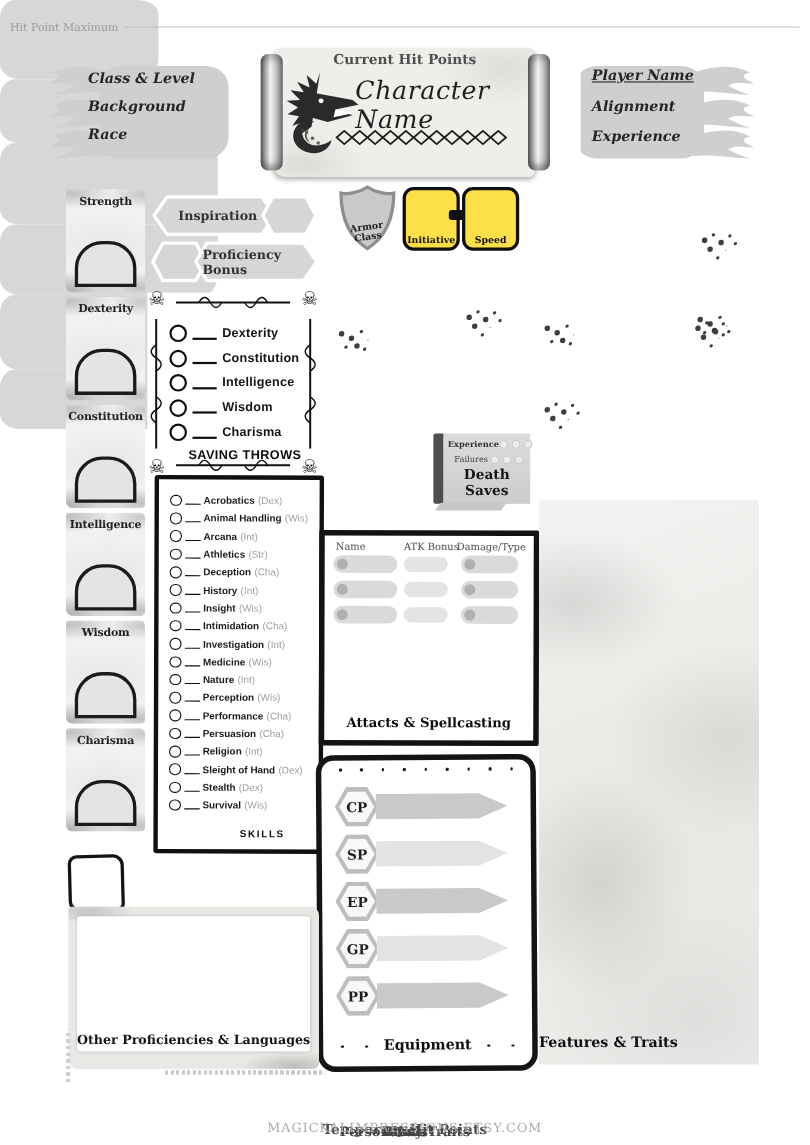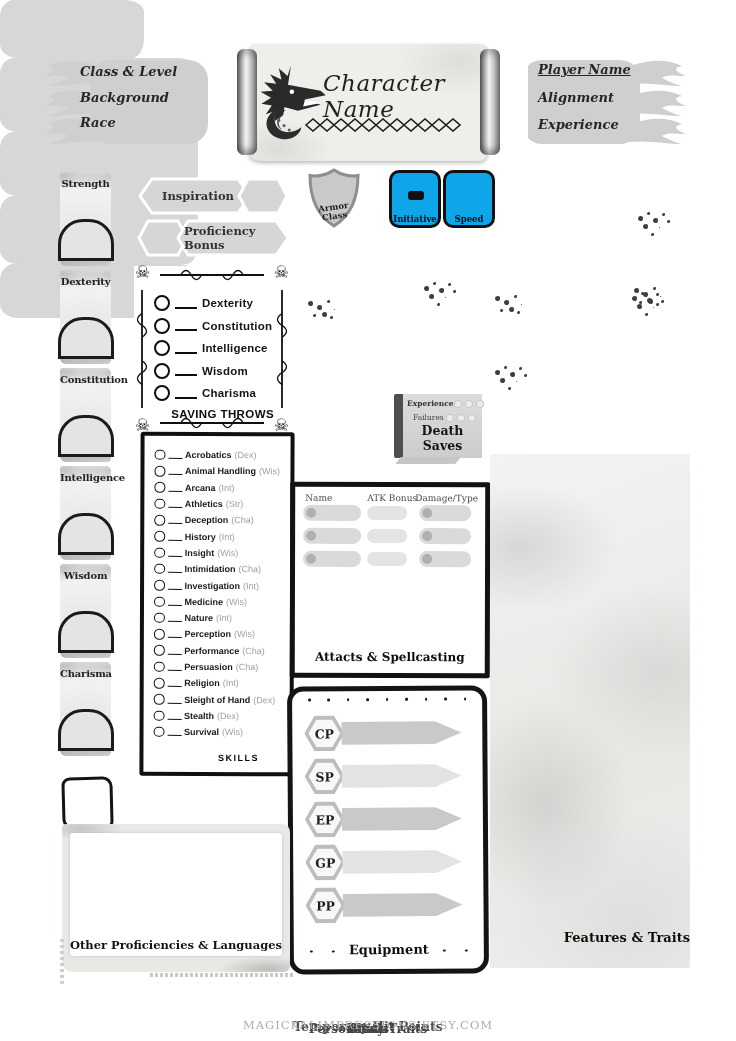--- a/index.html
+++ b/index.html
@@ -31,21 +31,21 @@
       background:radial-gradient(80px 40px at 12% 90%, rgba(0,0,0,.08), transparent 70%),
                  radial-gradient(90px 50px at 88% 15%, rgba(0,0,0,.07), transparent 70%),#efeeea;
       border-radius:6px 10px 8px 12px/10px 6px 12px 8px;box-shadow:0 2px 4px rgba(0,0,0,.28);}
   .roll{position:absolute;top:5px;width:20px;height:106px;border-radius:7px;
       background:linear-gradient(90deg,#6f6f6f,#f3f3f3 45%,#8b8b8b);
       box-shadow:inset 0 -5px 6px rgba(0,0,0,.35), inset 0 5px 6px rgba(0,0,0,.25);}
   .char-name{position:absolute;left:86px;top:26px;font:400 23px "DejaVu Serif",serif;
       font-style:italic;color:#1f1f1f;letter-spacing:.5px;}
 
   
-  .ability-box{position:absolute;left:60px;width:51px;height:94px;}
+  .ability-box{position:absolute;left:60px;width:72px;height:94px;}
   .ability-title{position:absolute;top:6px;left:0;right:0;text-align:center;
       font:700 10px "DejaVu Serif",serif;color:#222;letter-spacing:-.2px;}
   .ability-arch{position:absolute;left:50%;transform:translateX(-50%);bottom:5px;width:50px;height:36px;
       border:3px solid #1b1b1b;border-radius:25px 25px 0 0;background:#e4e4e4;}
 
   
   .hexbanner{position:absolute;width:154px;height:40px;}
   .hexbanner .lbl{position:absolute;top:0;bottom:0;display:flex;align-items:center;justify-content:center;
       font:700 11.5px "DejaVu Serif",serif;color:#333;}
 
@@ -65,21 +65,21 @@
       border:4.5px solid #101010;border-radius:3px;transform:rotate(.2deg);}
   .sk-row{display:flex;align-items:center;gap:3px;height:16.3px;white-space:nowrap;}
   .sk-circle{width:8.5px;height:8.5px;border:1.6px solid #101010;border-radius:50%;flex:none;}
   .sk-line{width:14px;height:1px;border-bottom:1.6px solid #101010;margin-top:6px;flex:none;}
   .sk-name{font:700 9px "Liberation Sans",sans-serif;color:#1a1a1a;}
   .sk-abil{font:400 9px "Liberation Sans",sans-serif;color:#9e9e9e;}
   .skills-label{position:absolute;bottom:9px;left:0;right:0;text-align:center;
       font:800 9px "Liberation Sans",sans-serif;letter-spacing:1.5px;color:#0c0c0c;margin-left:44px;}
 
   
-  .combat-sq{position:absolute;width:46px;height:52px;border:3.5px solid #101010;border-radius:10px;background:#0ea5e9;margin-left:23px;}
+  .combat-sq{position:absolute;width:46px;height:52px;border:3.5px solid #101010;border-radius:10px;background:#fde047;}
   .combat-sq .lbl{position:absolute;bottom:1px;left:0;right:0;text-align:center;
       font:700 8.5px "DejaVu Serif",serif;color:#111;}
   .shield-label{position:absolute;left:306px;top:203px;width:56px;text-align:center;
       font:800 8.5px "DejaVu Serif",serif;line-height:1.05;color:#1d1d1d;transform:rotate(-8deg);}
   .hpmax-row{position:absolute;left:9px;right:9px;top:20px;display:flex;align-items:baseline;gap:5px;}
   .hpmax-label{font:400 10px "DejaVu Serif",serif;color:#9c9c9c;white-space:nowrap;}
   .hpmax-line{flex:1;border-top:1px solid #c3c3c3;transform:translateY(-3px);}
   .hp-big{position:absolute;left:0;right:0;text-align:center;font:700 12.5px "DejaVu Serif",serif;color:#4f4f4f;}
 
   
@@ -123,21 +123,21 @@
   
   .pbox-label{position:absolute;left:0;right:0;bottom:5px;text-align:center;
       font:700 12px "DejaVu Serif",serif;color:#454545;}
   .features{position:absolute;left:490px;top:454px;width:200px;height:514px;
       background:radial-gradient(140px 90px at 15% 18%, rgba(0,0,0,.10), transparent 70%),
                  radial-gradient(160px 120px at 85% 42%, rgba(0,0,0,.07), transparent 70%),
                  radial-gradient(120px 150px at 28% 68%, rgba(0,0,0,.09), transparent 70%),
                  radial-gradient(200px 160px at 72% 92%, rgba(0,0,0,.06), transparent 70%),
                  linear-gradient(160deg,#f4f3f1,#e8e7e4 60%,#efeeec);
       border-radius:2px;}
-  .features-label{position:absolute;left:0;right:0;bottom:23px;text-align:right;
+  .features-label{position:absolute;left:0;right:0;bottom:12px;text-align:left;
       font:800 13px "DejaVu Serif",serif;color:#0e0e0e;}
 
   
   .psq{position:absolute;left:62px;top:777px;width:45px;height:45px;border:3.5px solid #141414;
       border-radius:8px 10px 6px 9px;transform:rotate(-1.5deg);background:#fff;}
   .pbar{position:absolute;left:116px;top:780px;width:164px;height:37px;border:4.5px solid #101010;
       background:#fff;display:flex;align-items:center;justify-content:center;}
   .pbar span{font:800 10.5px "DejaVu Serif",serif;color:#0d0d0d;}
   .otherprof{position:absolute;left:62px;top:824px;width:228px;height:148px;
       background:radial-gradient(60px 16px at 8% 3%, rgba(90,90,90,.25), transparent 70%),
@@ -433,20 +433,27 @@
   </svg>
   <div class="shield-label">Armor Class</div>
   <div class="combat-sq" style="left:366px;top:170px;">
     <span class="lbl">Initiative</span>
   </div>
   <div class="abs" style="left:408px;top:191px;width:16px;height:9px;background:#0f0f0f;border-radius:3px;"></div>
   <div class="combat-sq" style="left:420px;top:170px;">
     <span class="lbl">Speed</span>
   </div>
 
+  <div class="cloud" style="left:318px;top:238px;width:144px;height:72px;">
+    <div class="hpmax-row">
+      <span class="hpmax-label">Hit Point Maximum</span>
+      <span class="hpmax-line"></span>
+    </div>
+    <div class="hp-big" style="top:46px;">Current Hit Points</div>
+  </div>
   <div class="cloud" style="left:318px;top:320px;width:144px;height:58px;">
     <div class="hp-big" style="bottom:7px;top:auto;">Temporary Hit Points</div>
   </div>
   <span class="spat c1" style="left:308px;top:301px;"></span>
   <span class="spat c2" style="left:424px;top:286px;"></span>
 
   <div class="book" style="left:394px;top:394px;width:88px;">
     <div class="page"></div>
     <div class="spine"></div>
     <div class="abs" style="left:13px;right:6px;top:5px;display:flex;align-items:center;justify-content:space-between;">

